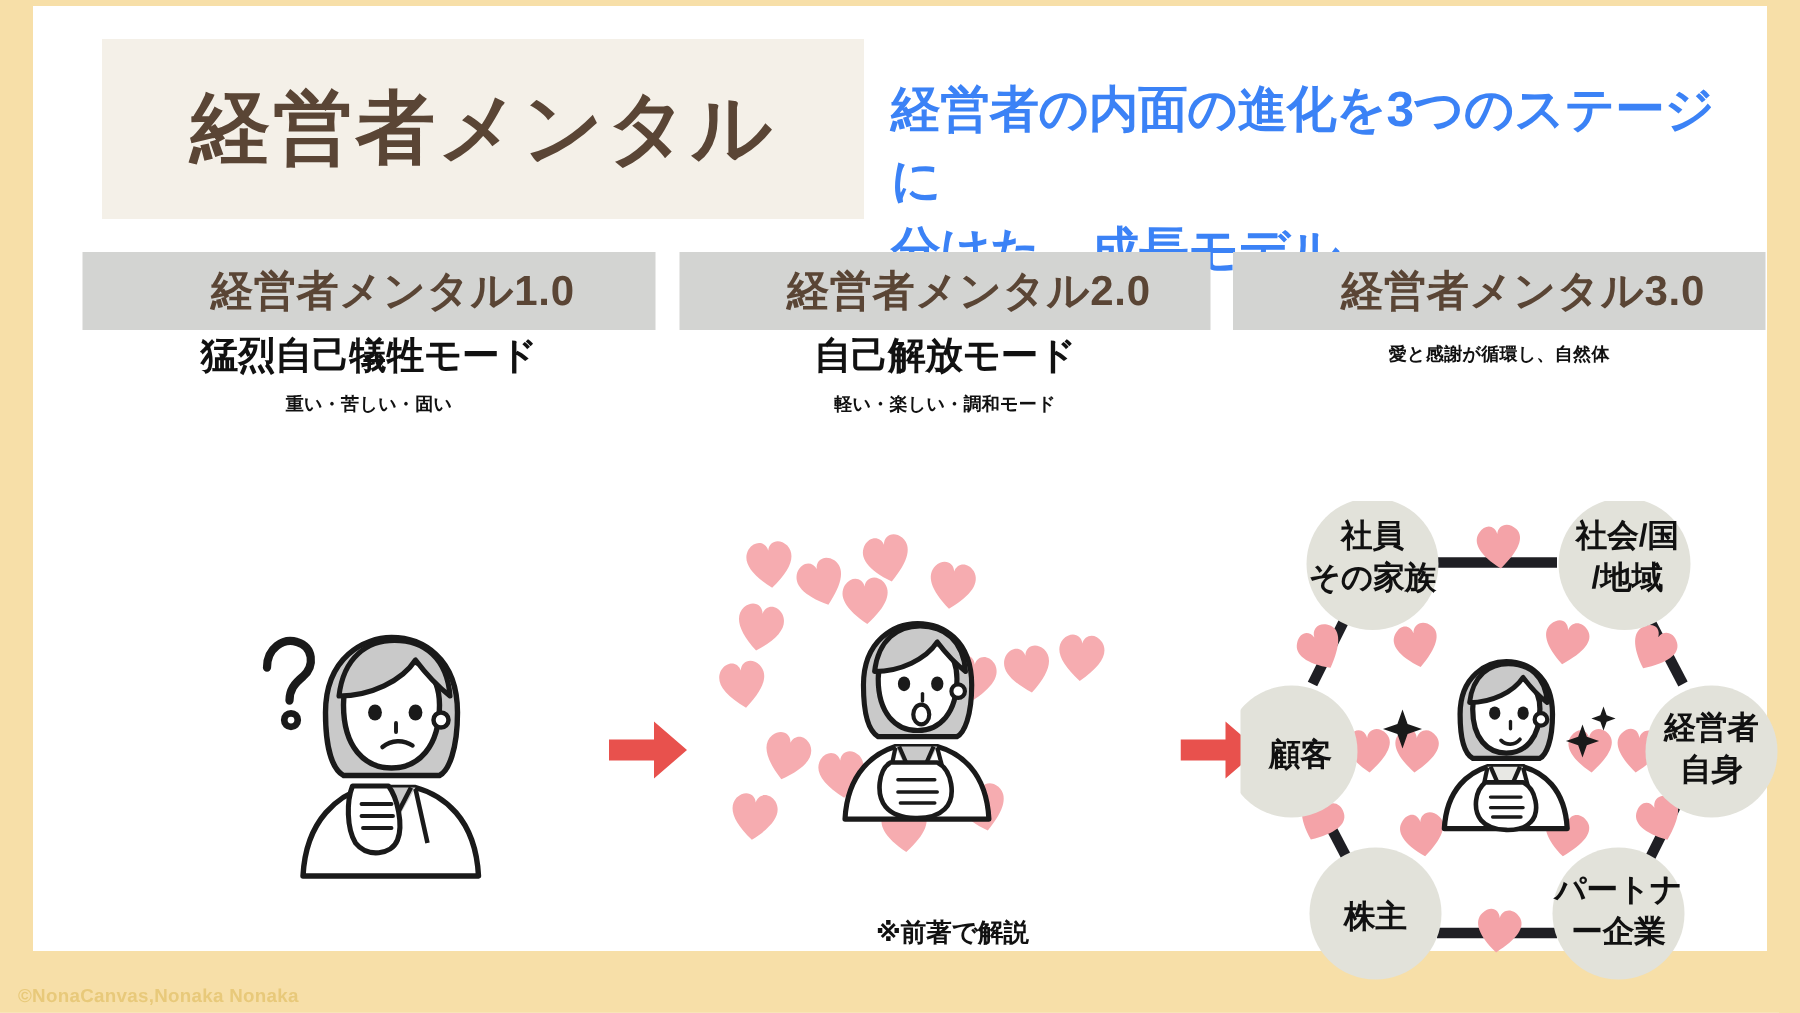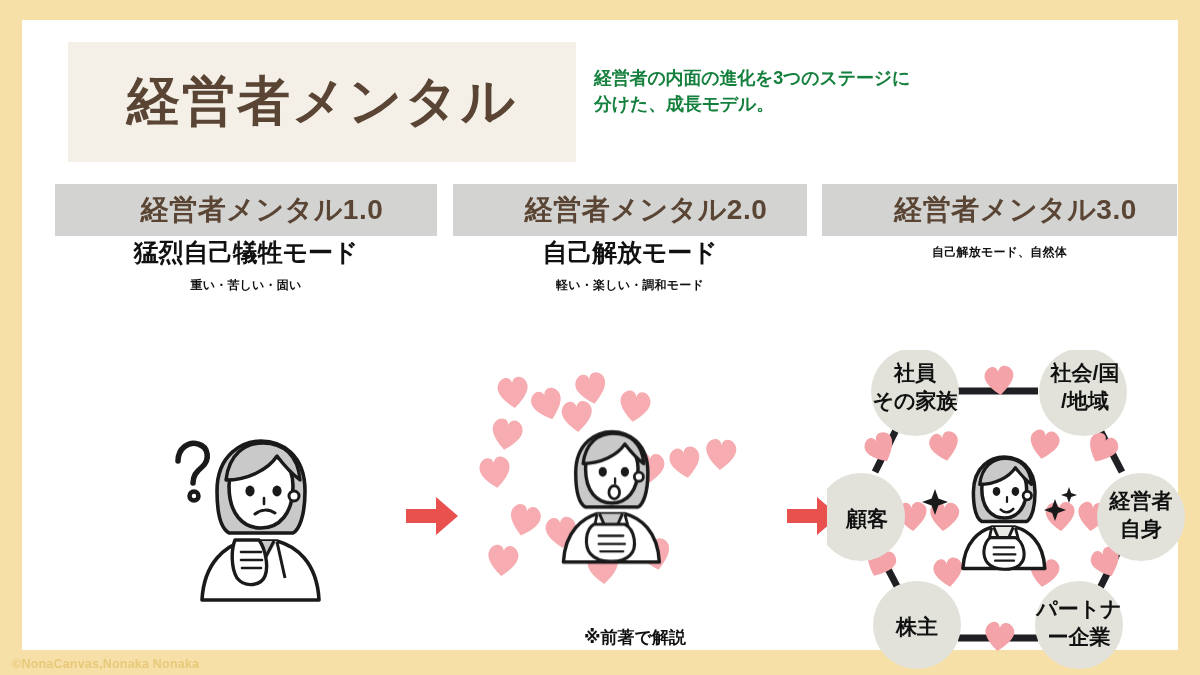--- a/index.html
+++ b/index.html
@@ -12,21 +12,21 @@
 
   #slide {
     position: relative;
     width: 1200px; height: 675px;
     background: #f7dfa8;
   }
 
   
   #canvas {
     position: absolute;
-    left: 22px; top: 20px;
+    left: 22px; top: 4px;
     width: 1156px; height: 630px;
     background: #ffffff;
   }
 
   
   .credit {
     position: absolute;
     left: 12px; bottom: 4px;
     font-size: 12.5px;
     font-weight: 600;
@@ -50,24 +50,24 @@
     font-weight: 700;
     color: #5a4535;
     letter-spacing: 2px;
     white-space: nowrap;
   }
 
   .subtitle {
     position: absolute;
     left: 572px; top: 46px;
     width: 580px;
-    font-size: 18px;
+    font-size: 33px;
     font-weight: 700;
     line-height: 1.42;
-    color: #15803d;
+    color: #3b82f6;
     letter-spacing: -0.2px;
   }
 
   
   .stage {
     position: absolute;
     top: 164px;
   }
   .stage-band {
     background: #d3d4d2;
@@ -164,21 +164,21 @@
         <span class="stage-band-label">経営者メンタル2.0</span>
       </div>
       <div class="stage-mode">自己解放モード</div>
       <div class="stage-desc">軽い・楽しい・調和モード</div>
     </div>
 
     <div class="stage" id="stage3">
       <div class="stage-band">
         <span class="stage-band-label">経営者メンタル3.0</span>
       </div>
-      <div class="stage-desc">自己解放モード、自然体</div>
+      <div class="stage-desc">愛と感謝が循環し、自然体</div>
     </div>
 
     <div class="arrow" id="arrow1">
       <svg viewBox="0 0 52 44" width="52" height="44" aria-hidden="true">
         <path d="M0 15 L30 15 L30 3 L52 22 L30 41 L30 29 L0 29 Z" fill="#e8514d"></path>
       </svg>
     </div>
 
     <div class="arrow" id="arrow2">
       <svg viewBox="0 0 52 44" width="52" height="44" aria-hidden="true">

